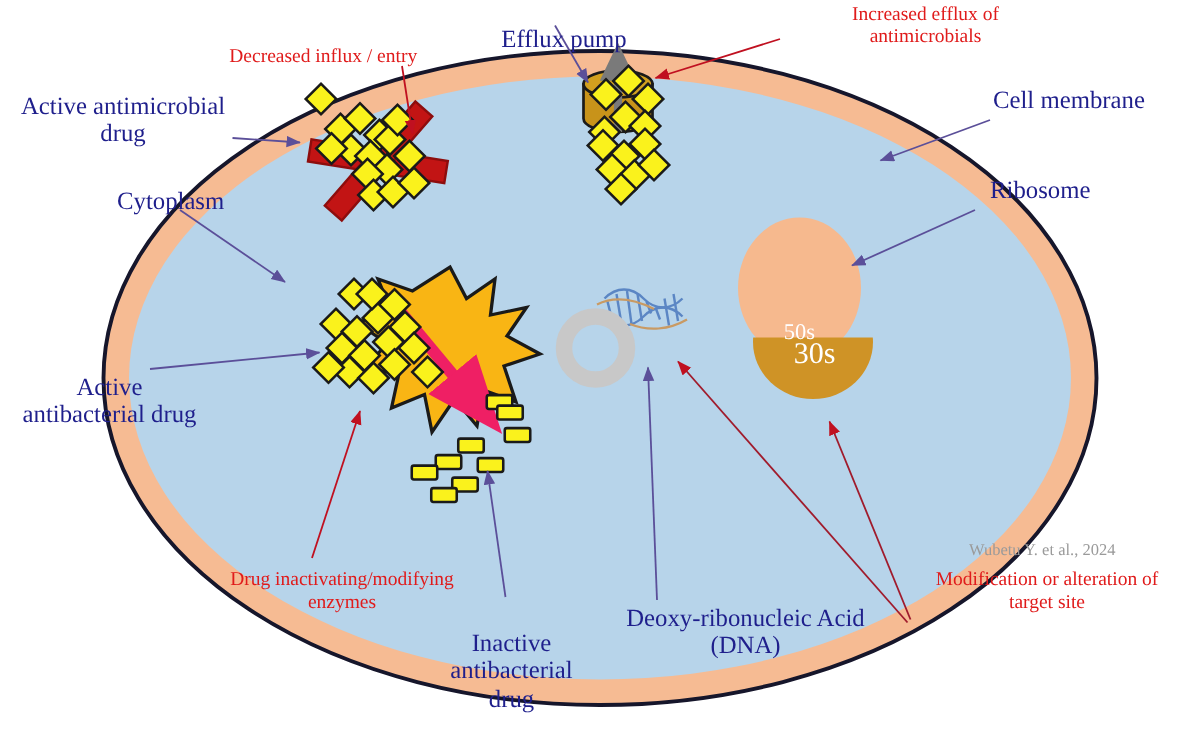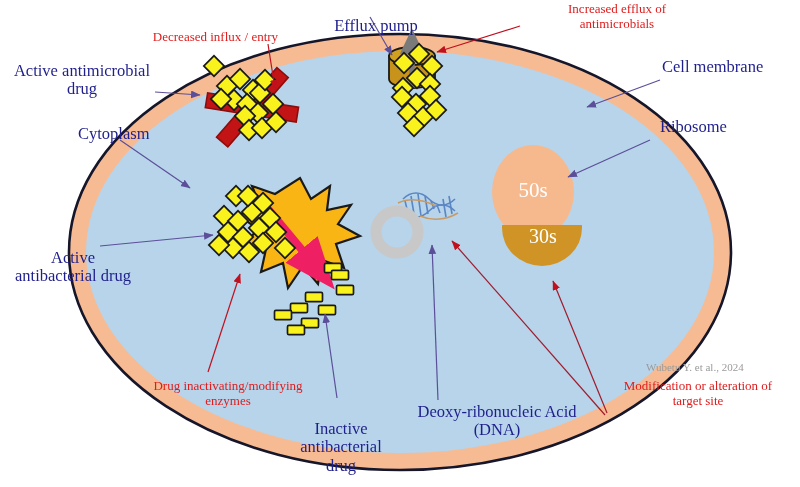--- a/index.html
+++ b/index.html
@@ -44,21 +44,21 @@
   }
   .ta-center { text-align: center; }
   .ta-left { text-align: left; }
   .ribo-text {
     position: absolute;
     color: #ffffff;
     font-family: "Liberation Serif", "DejaVu Serif", serif;
     text-align: center;
     pointer-events: none;
   }
-  #ribo-50s { font-size: 21px; }
+  #ribo-50s { font-size: 15px; margin-top: 36px; }
   #ribo-30s { font-size: 20px; }
 </style>
 </head>
 <body>
 
 <div id="stage">
 
   <svg class="layer" viewBox="0 0 800 487">
     <defs>
       <marker id="arrowBlue" markerWidth="9" markerHeight="9" refX="7.5" refY="3.2" orient="auto" markerUnits="strokeWidth">

